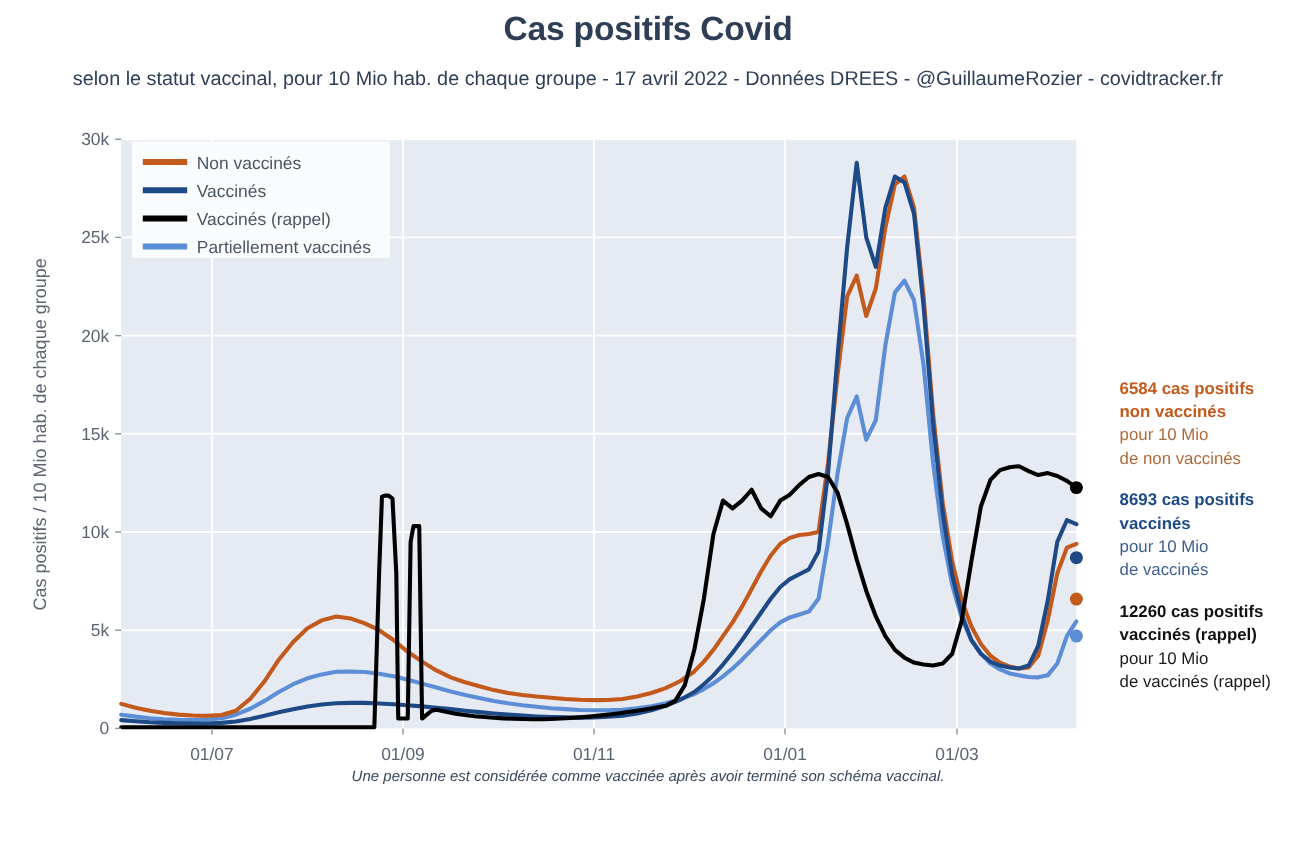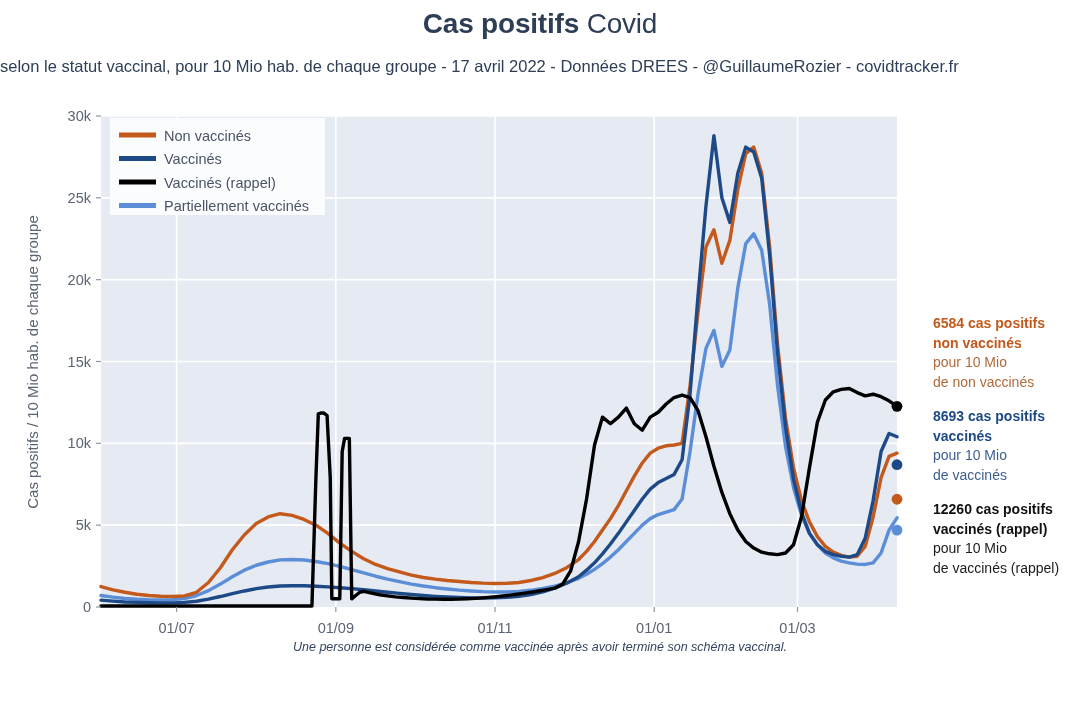--- a/index.html
+++ b/index.html
@@ -15,24 +15,25 @@
   }
   #title {
     position: absolute;
     left: 0; top: 8px; width: 1080px;
     text-align: center;
     font-size: 28px;
     color: #2d3e56;
     letter-spacing: -0.2px;
   }
   #title .strong { font-weight: bold; margin-top: 32px; }
-  #title .light { font-weight: normal; }
+  #title .light { font-weight: bold; }
   #subtitle {
     position: absolute;
     left: 0; top: 57px; width: 1080px;
+    text-align: center;
     font-size: 16.5px;
     color: #2d3e56;
     font-weight: normal;
   }
   #footnote {
     position: absolute;
     left: 0; top: 640px; width: 1080px;
     text-align: center;
     font-size: 12.5px;
     font-style: italic;

